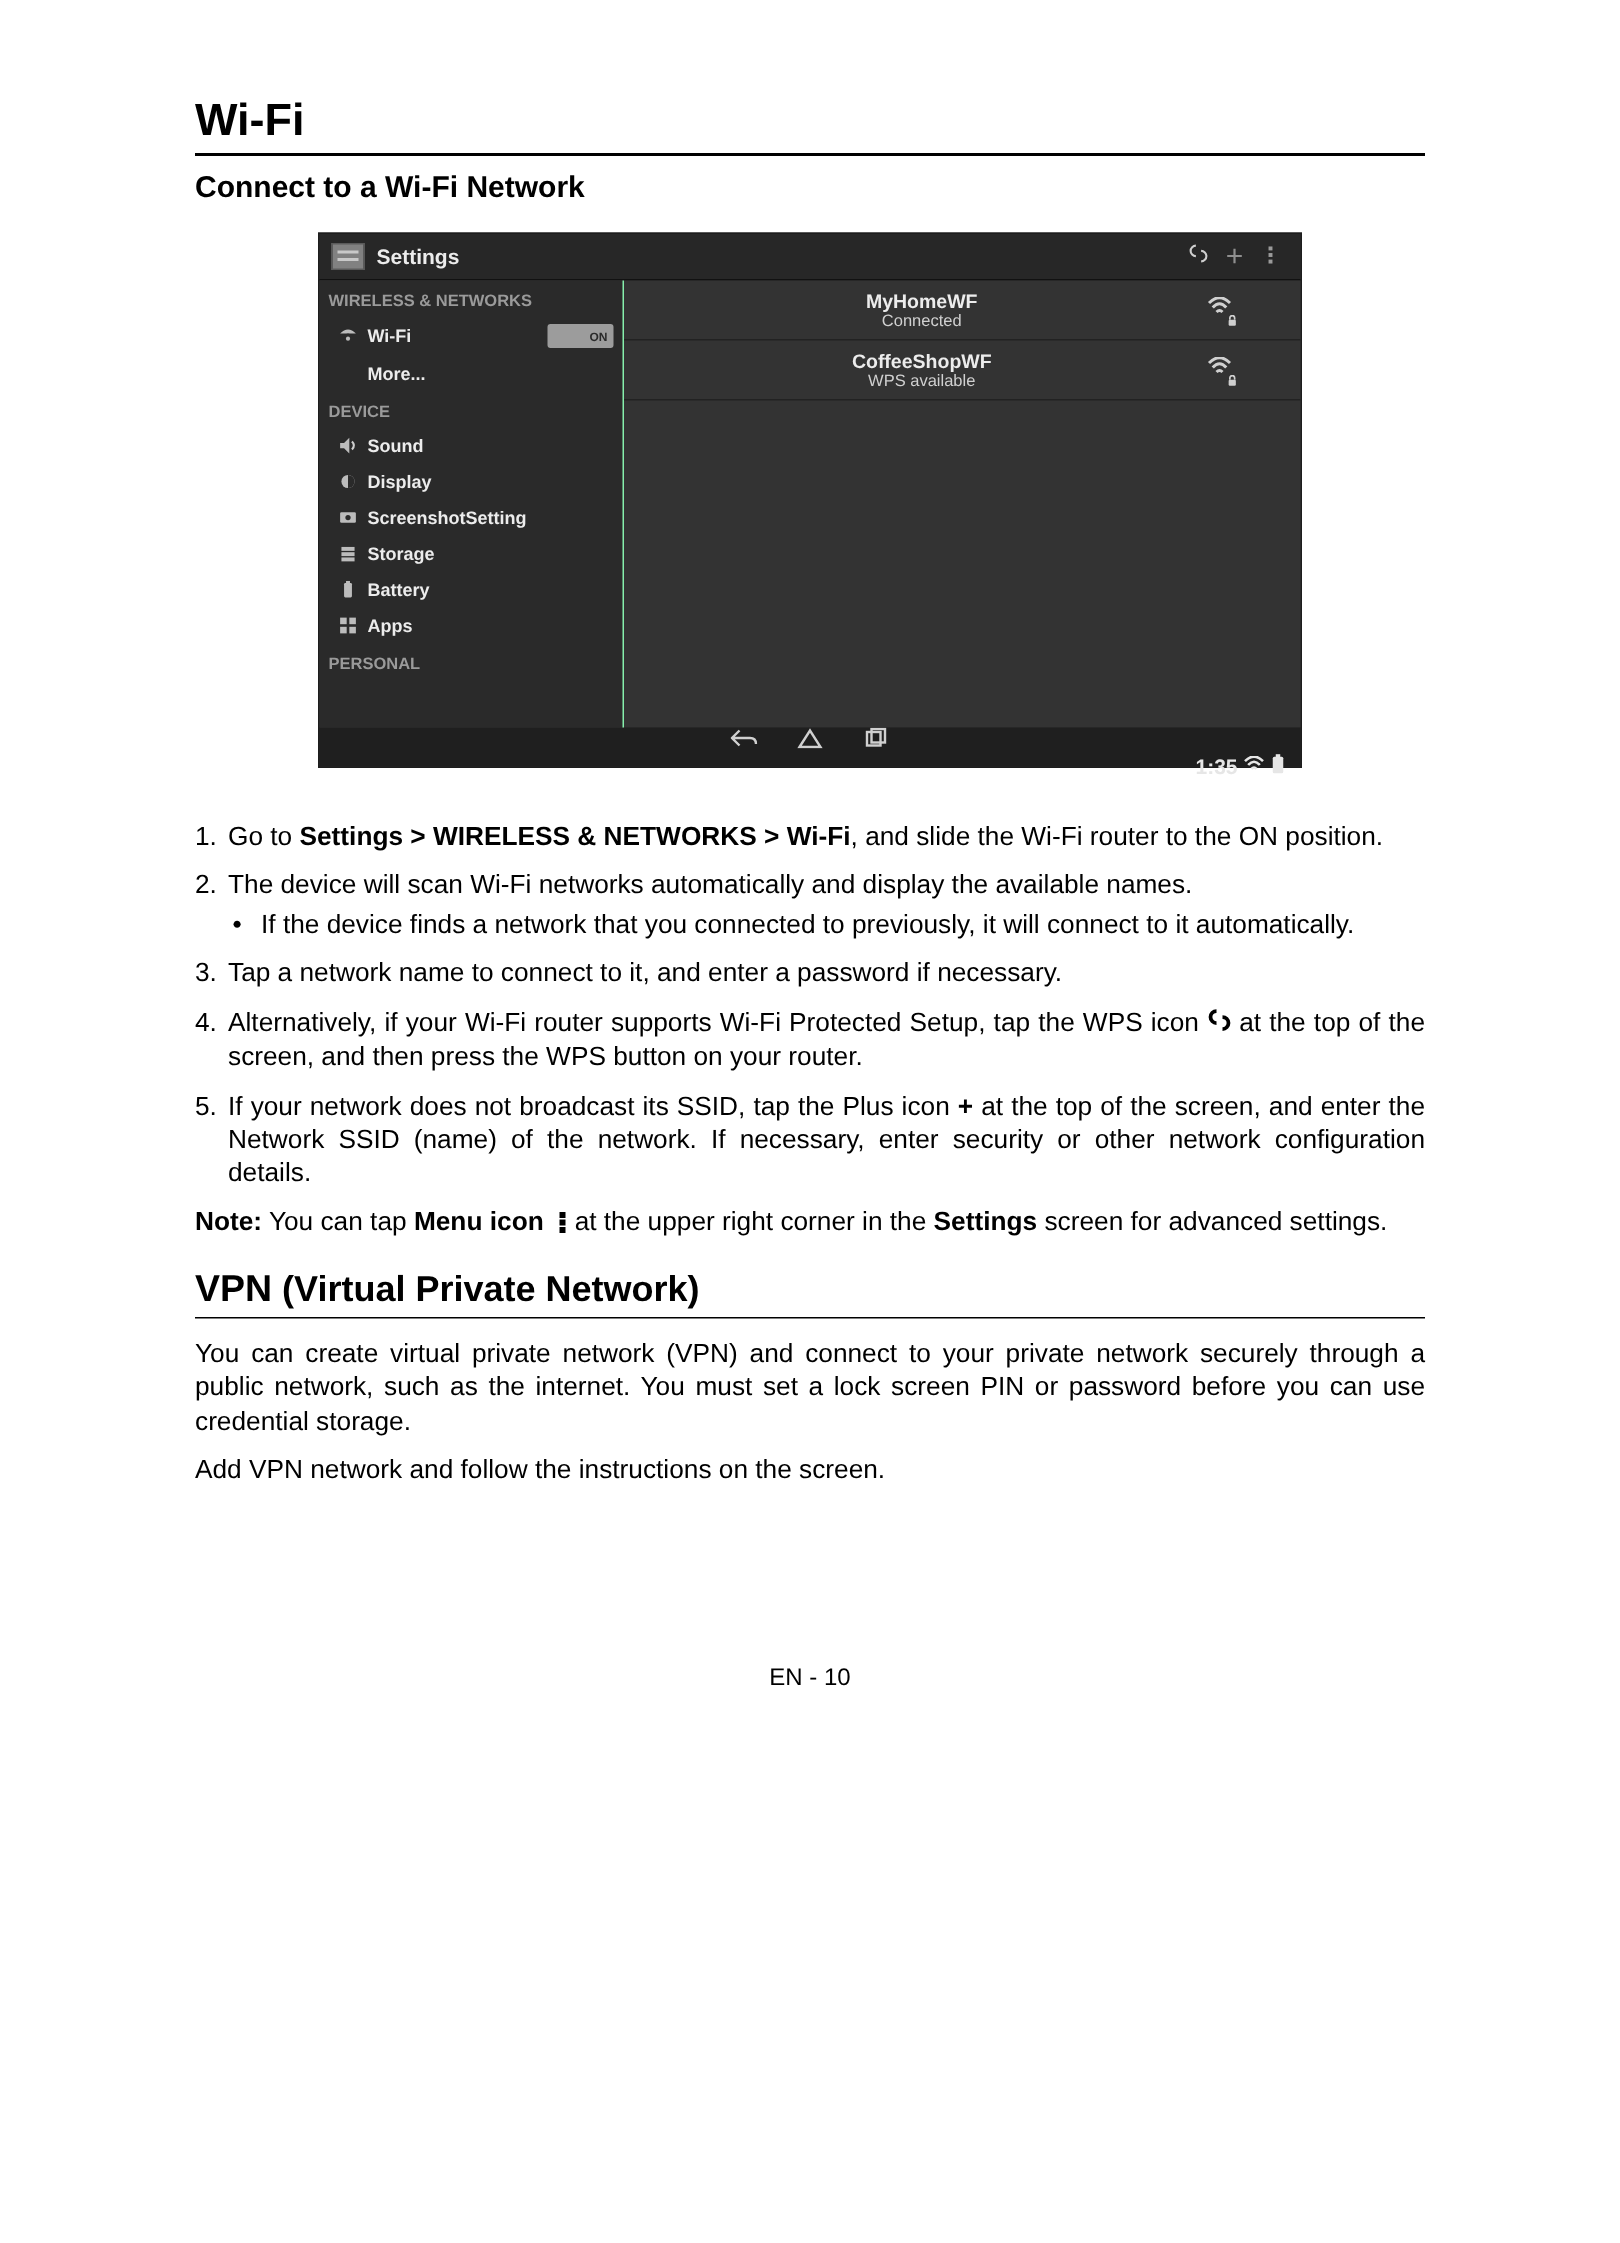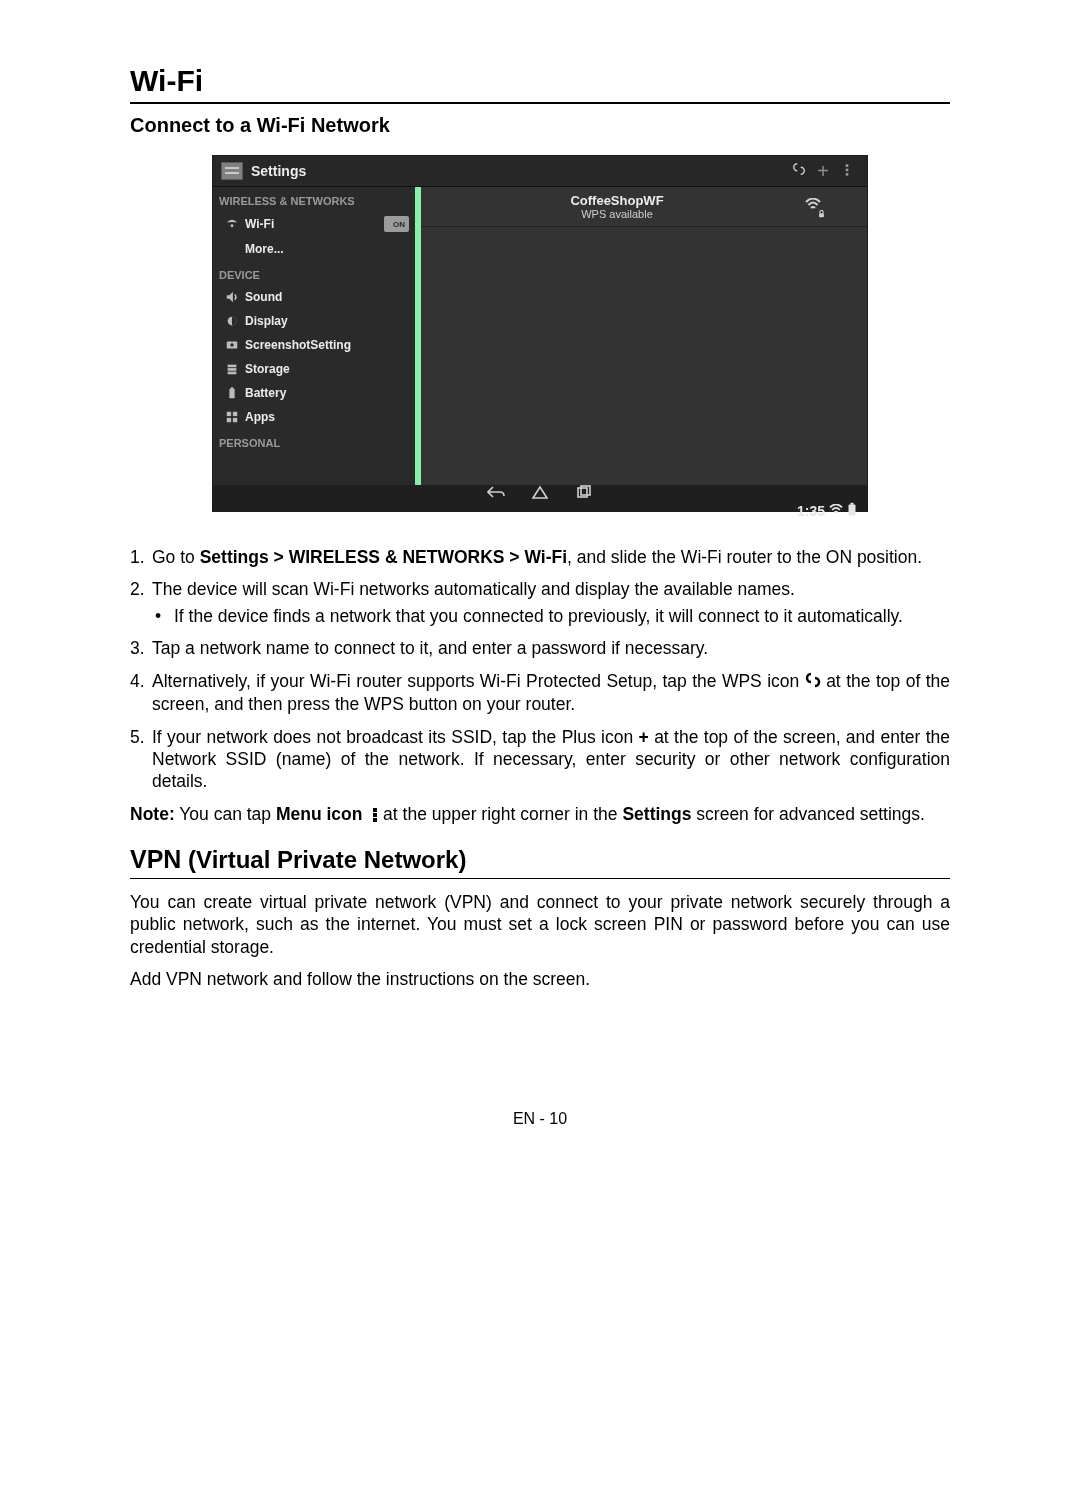--- a/index.html
+++ b/index.html
@@ -76,41 +76,41 @@
   .shot .titlebar .tb-icon.plus { font-size: 20px; line-height: 16px; }
   .shot .titlebar .tb-icon.dots { font-size: 14px; letter-spacing: 0; }
   .shot .body {
     display: flex;
     min-height: 298px;
     background: #333333;
   }
   .shot .sidebar {
     width: 202px;
     background: #2a2a2a;
-    border-right: 6px solid #86efac;
+    border-right: 1px solid #86efac;
     font-size: 12px;
   }
   .shot .sidebar .cat {
     color: #9a9a9a;
     font-weight: bold;
     font-size: 11px;
     padding: 8px 6px 4px 6px;
     text-transform: uppercase;
   }
   .shot .sidebar .item {
     display: flex; align-items: center;
     padding: 5px 6px 5px 12px;
     color: #ececec;
     font-weight: bold;
   }
   .shot .sidebar .item .ico { width: 14px; height: 12px; margin-right: 6px; display: inline-flex; align-items: center; justify-content: center; color:#bcbcbc; font-size: 11px; }
   .shot .sidebar .item.noicon { padding-left: 32px; }
   .shot .sidebar .toggle {
     margin-left: auto;
-    width: 25px; height: 16px;
+    width: 44px; height: 16px;
     background: #9c9c9c; border-radius: 2px;
     display: flex; align-items: center; justify-content: flex-end;
     font-size: 8px; color: #2a2a2a; font-weight: bold; padding-right: 4px;
     box-sizing: border-box;
   }
   .shot .content { flex: 1; }
   .shot .netrow {
     display: flex; align-items: center;
     padding: 6px 16px;
     border-bottom: 1px solid #222;
@@ -258,20 +258,37 @@
                 <rect x="9" y="2" width="5" height="5" style="fill:#bcbcbc;stroke:none"></rect>
                 <rect x="2" y="9" width="5" height="5" style="fill:#bcbcbc;stroke:none"></rect>
                 <rect x="9" y="9" width="5" height="5" style="fill:#bcbcbc;stroke:none"></rect>
               </svg>
           </span>
           <span>Apps</span>
         </div>
         <div class="cat">PERSONAL</div>
       </div>
       <div class="content">
+        <div class="netrow">
+          <div class="texts">
+            <div class="name">MyHomeWF</div>
+            <div class="sub">Connected</div>
+          </div>
+          <span class="wifi-ico">
+            <svg class="wifi" width="16" height="14" viewBox="0 0 16 14">
+                <path d="M1 4 Q8 -3 15 4"></path>
+                <path d="M3.5 7 Q8 2 12.5 7"></path>
+                <path d="M6 10 Q8 8 10 10"></path>
+              </svg>
+            <svg class="lock" viewBox="0 0 8 10">
+                <path d="M2 4 V2.5 A2 2 0 0 1 6 2.5 V4"></path>
+                <rect x="1" y="4" width="6" height="5" rx="1"></rect>
+              </svg>
+          </span>
+        </div>
         <div class="netrow">
           <div class="texts">
             <div class="name">CoffeeShopWF</div>
             <div class="sub">WPS available</div>
           </div>
           <span class="wifi-ico">
             <svg class="wifi" width="16" height="14" viewBox="0 0 16 14">
                 <path d="M1 4 Q8 -3 15 4"></path>
                 <path d="M3.5 7 Q8 2 12.5 7"></path>
                 <path d="M6 10 Q8 8 10 10"></path>

